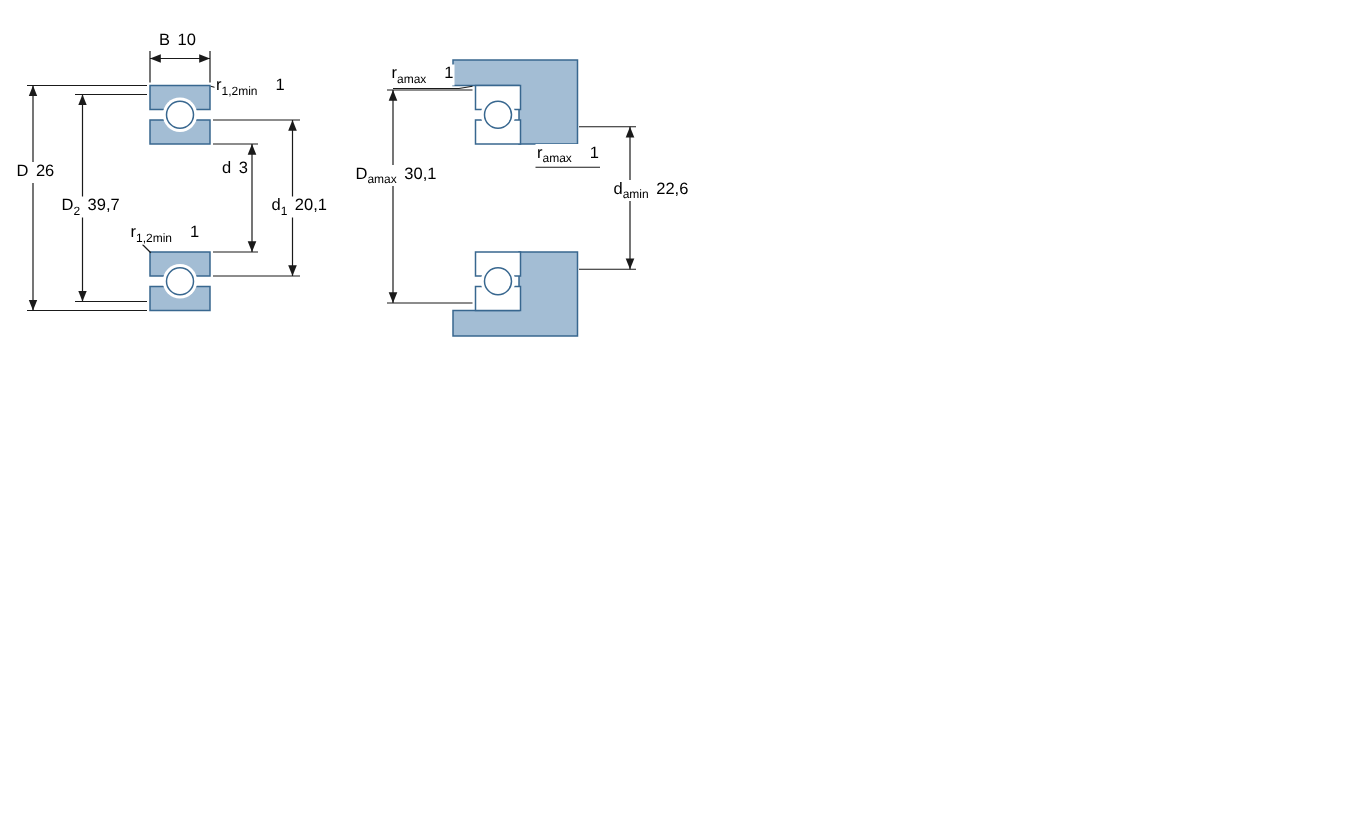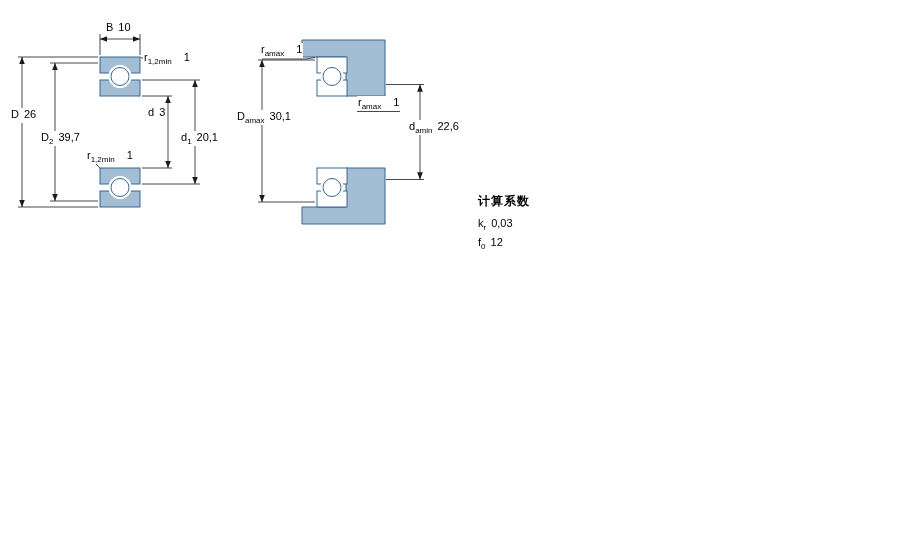--- a/index.html
+++ b/index.html
@@ -148,23 +148,14 @@
   </div>
 
   <div class="dim-label" style="left:357px;top:96px">
     <span>r</span><sub>amax</sub><span class="val gap">1</span>
   </div>
 
   <div class="dim-label" style="left:408px;top:120px">
     <span>d</span><sub>amin</sub><span class="val">22,6</span>
   </div>
 
-  <div class="calc-block" style="left:478px;top:193px">
-    <div class="calc-title">计算系数</div>
-    <div class="calc-row">
-      <span>k</span><sub>r</sub><span class="val">0,03</span>
-    </div>
-    <div class="calc-row">
-      <span>f</span><sub>0</sub><span class="val">12</span>
-    </div>
-  </div>
 
 </div>
 
 </body></html>

